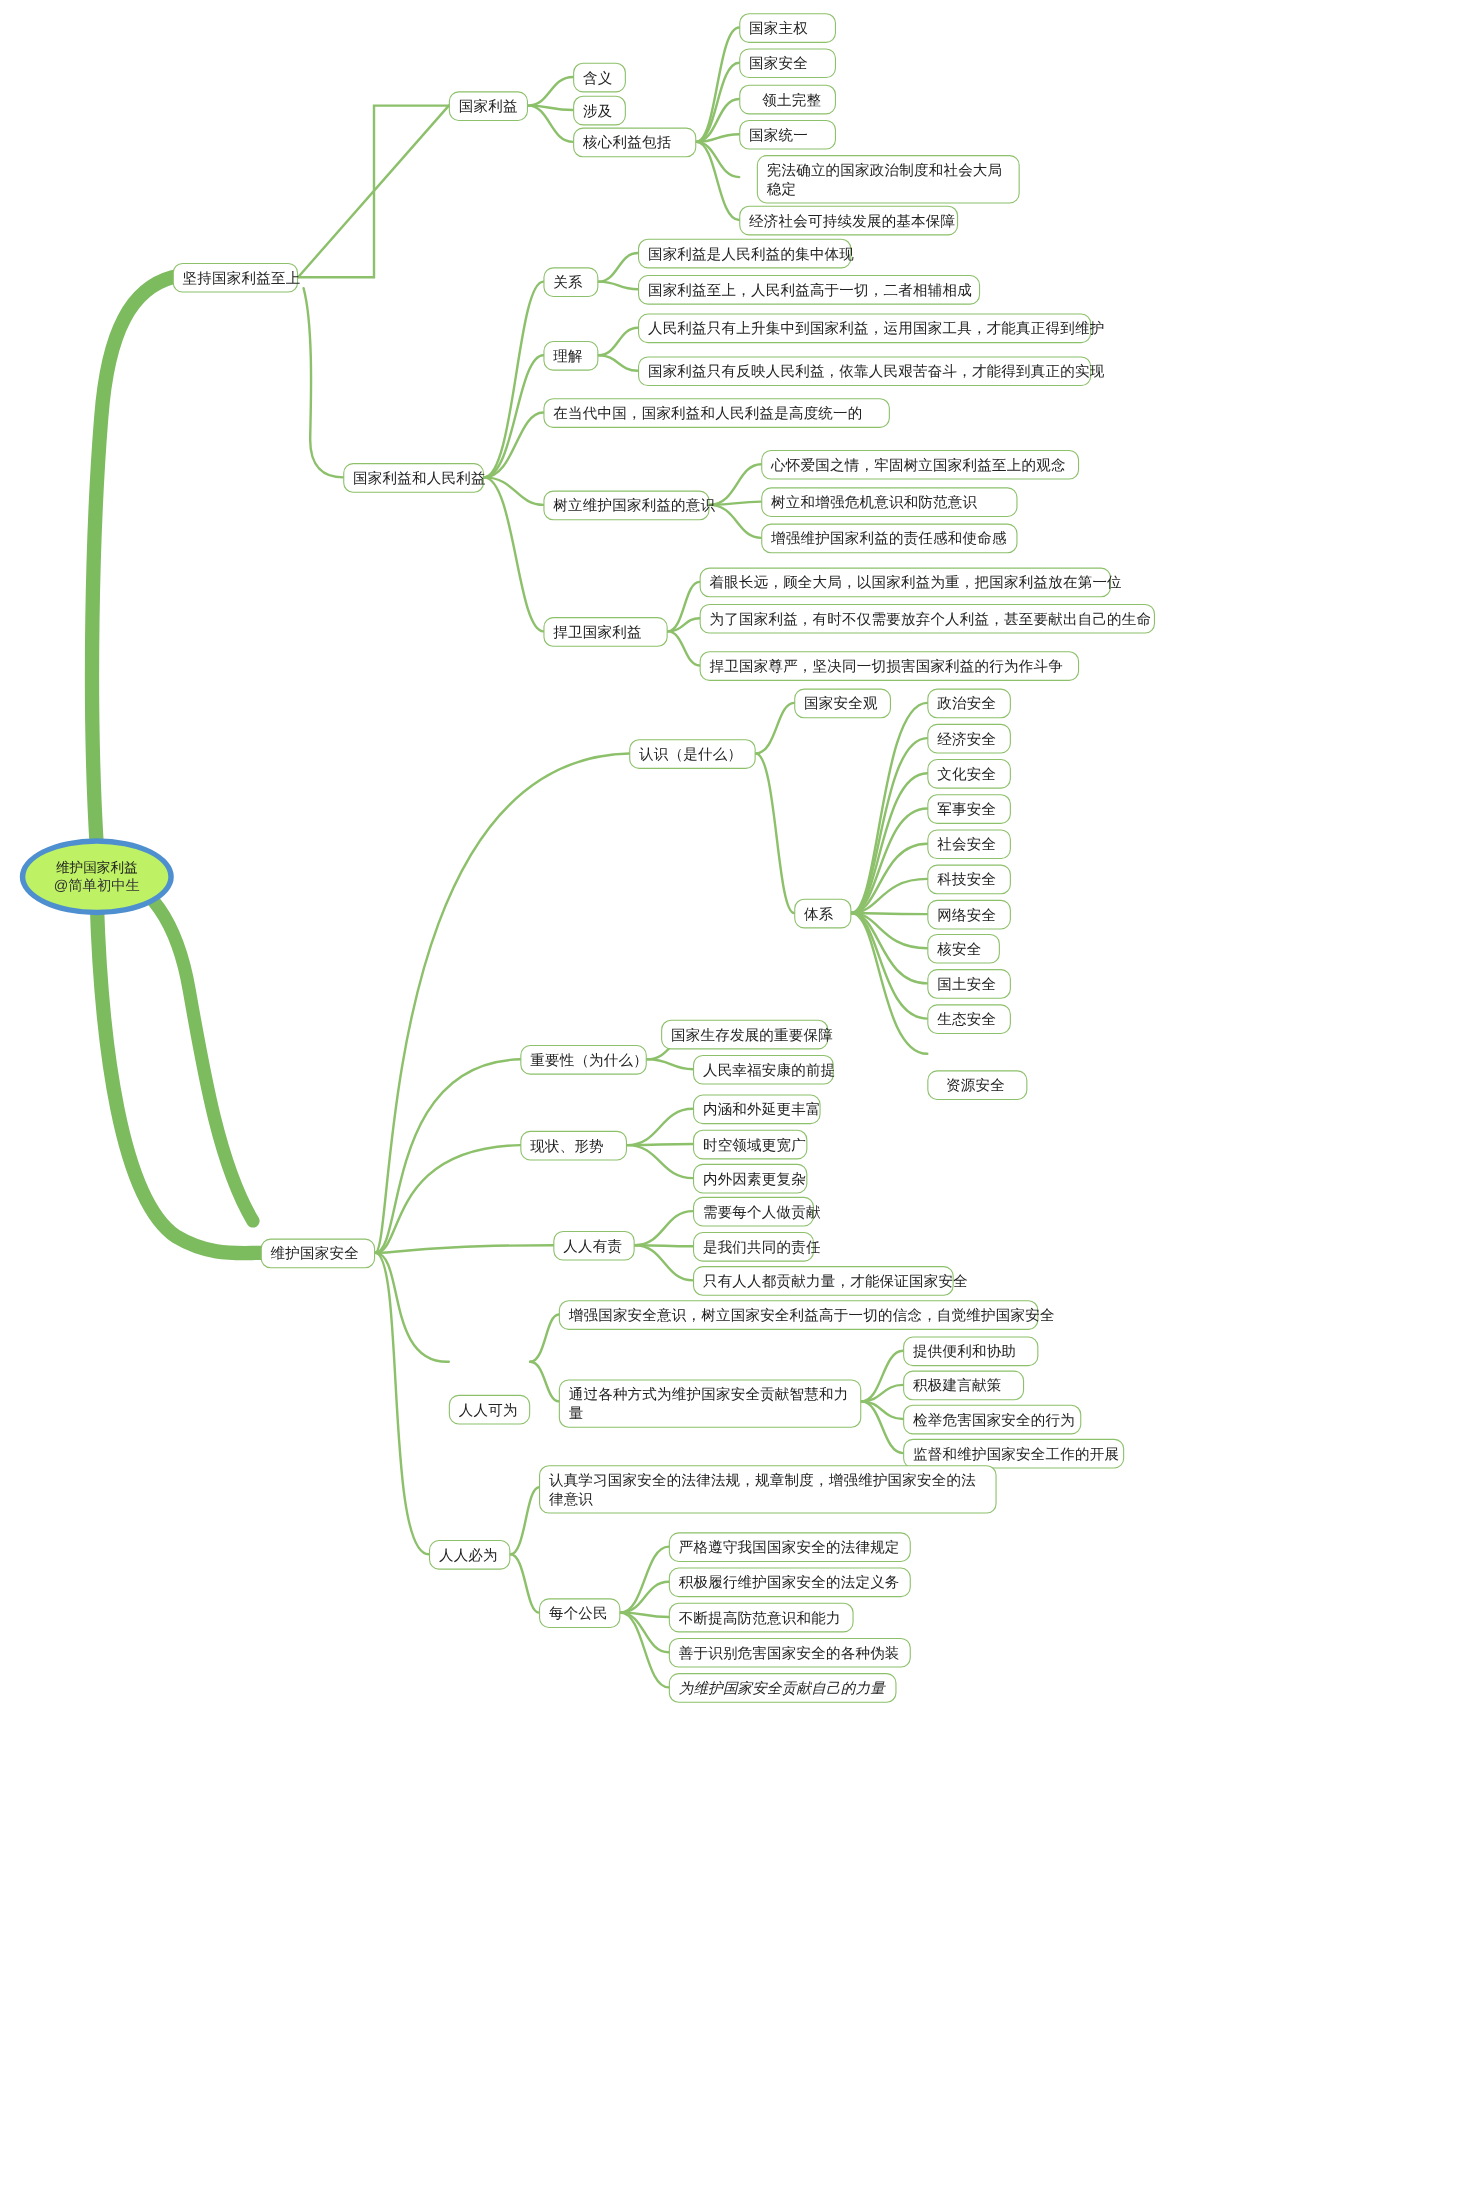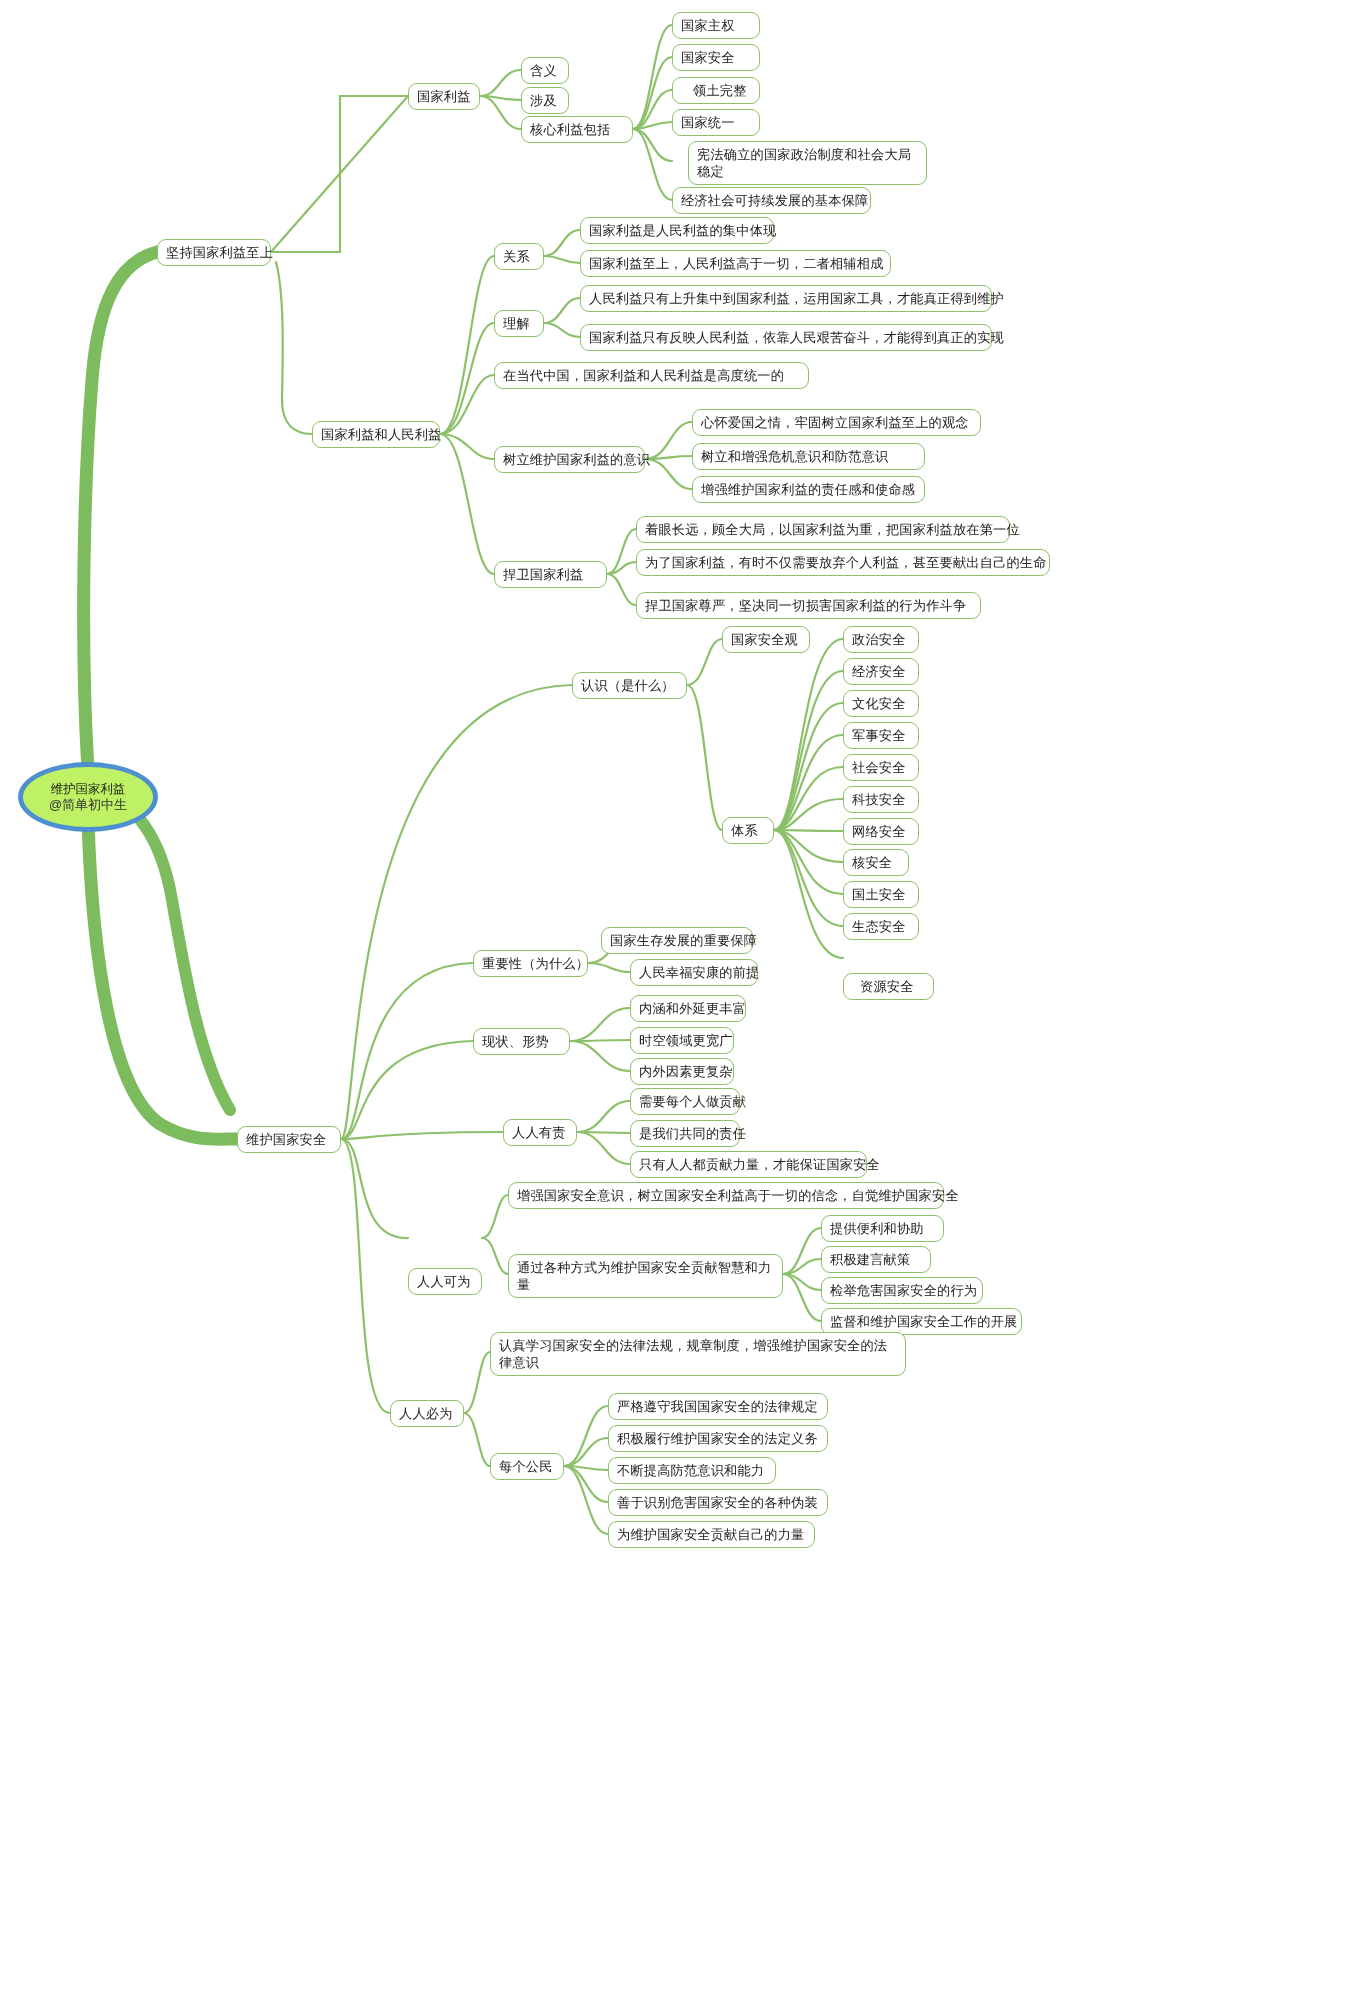--- a/index.html
+++ b/index.html
@@ -218,16 +218,16 @@
       <div class="node" style="left: 821px; top: 1246px; width: 110px; min-height: 26px;">积极建言献策</div>
       <div class="node" style="left: 821px; top: 1277px; width: 162px; min-height: 26px;">检举危害国家安全的行为</div>
       <div class="node" style="left: 821px; top: 1308px; width: 201px; min-height: 26px;">监督和维护国家安全工作的开展</div>
       <div class="node" style="left: 390px; top: 1400px; width: 74px; min-height: 26px;">人人必为</div>
       <div class="node wrap" style="left: 490px; top: 1332px; width: 416px; min-height: 40px;">认真学习国家安全的法律法规，规章制度，增强维护国家安全的法律意识</div>
       <div class="node" style="left: 490px; top: 1453px; width: 74px; min-height: 26px;">每个公民</div>
       <div class="node" style="left: 608px; top: 1393px; width: 220px; min-height: 26px;">严格遵守我国国家安全的法律规定</div>
       <div class="node" style="left: 608px; top: 1425px; width: 220px; min-height: 26px;">积极履行维护国家安全的法定义务</div>
       <div class="node" style="left: 608px; top: 1457px; width: 168px; min-height: 26px;">不断提高防范意识和能力</div>
       <div class="node" style="left: 608px; top: 1489px; width: 220px; min-height: 26px;">善于识别危害国家安全的各种伪装</div>
-      <div class="node" style="left: 608px; top: 1521px; width: 207px; min-height: 26px;">为维护国家安全贡献自己的力量</div>
+      <div class="node" style="left: 608px; top: 1521px; width: 207px; min-height: 26px; font-style: italic;">为维护国家安全贡献自己的力量</div>
     </div>
 
 </div>
 
 </body></html>

